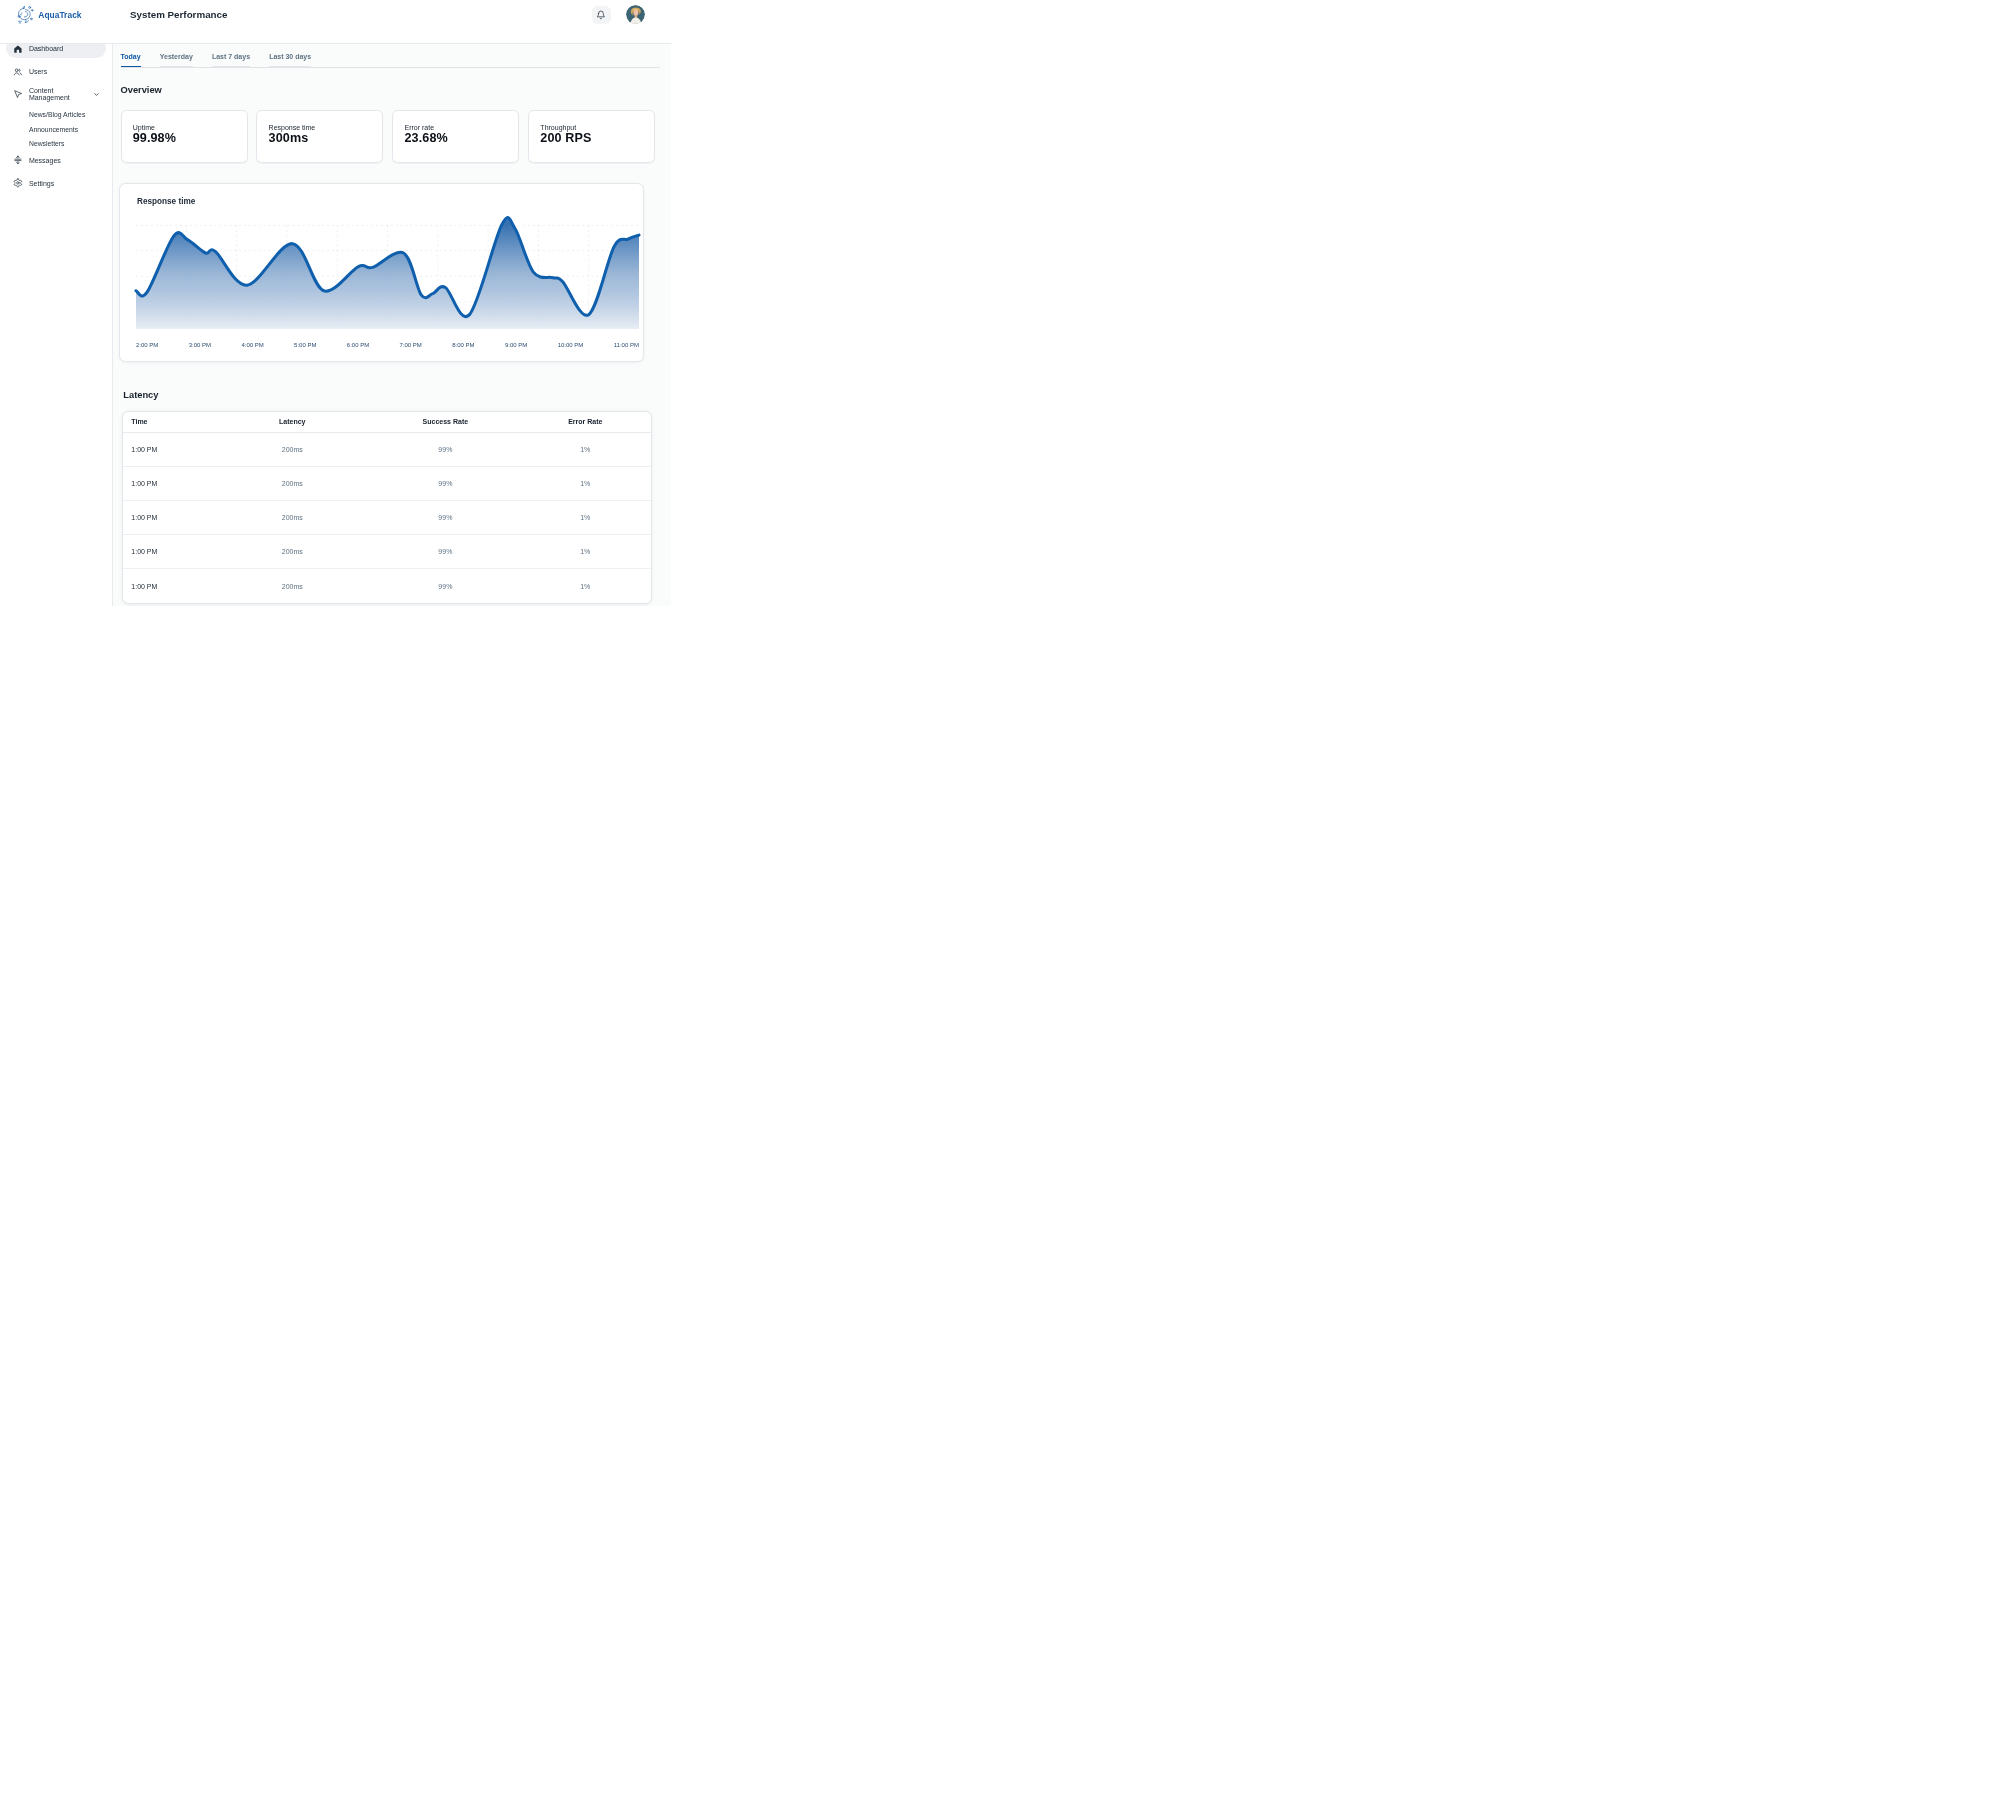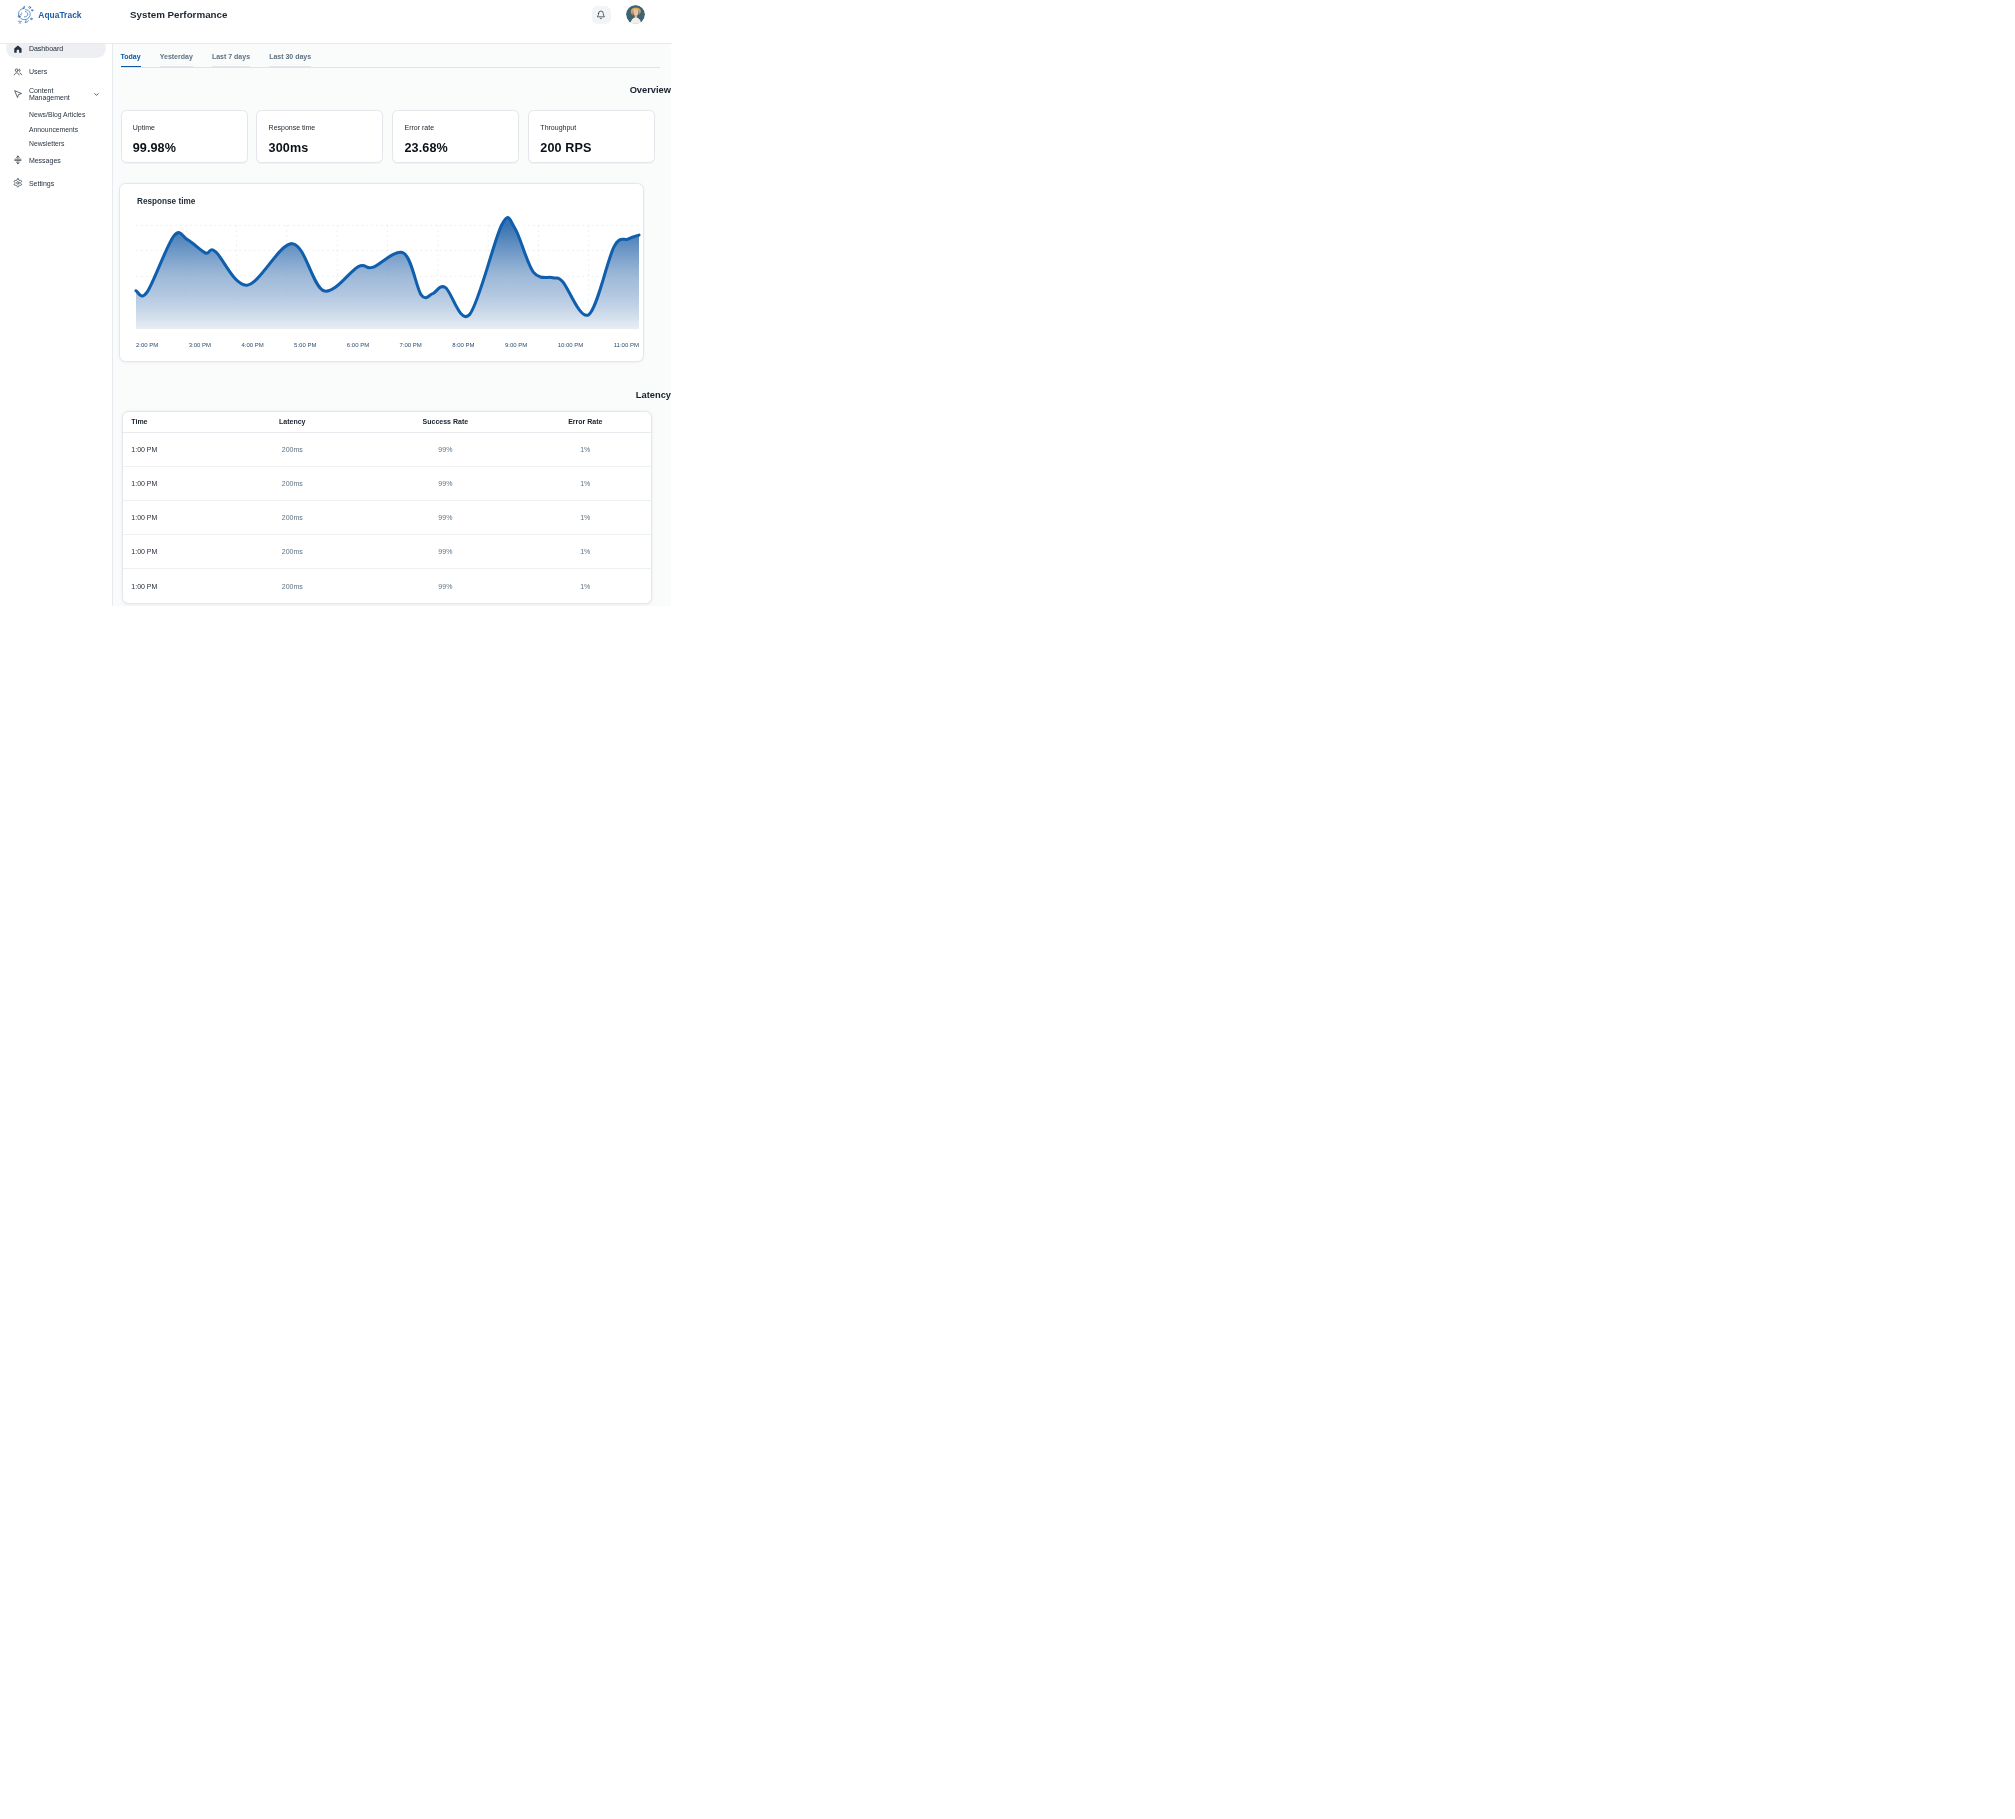--- a/index.html
+++ b/index.html
@@ -31,29 +31,29 @@
     font-weight:400; color:#2a3744; cursor:pointer; }
 
   
   .main { position:absolute; top:30px; left:113px; width:558px; height:577px; background:#fafbfb; overflow:hidden; }
 
   .tabs { margin-left:7.5px; width:539px; padding-top:22px; border-bottom:0.5px solid #dfe3e7; white-space:nowrap; }
   .tab { display:inline-block; font-size:7px; font-weight:600; color:#5f7282; padding-bottom:6px;
     border-bottom:1.9px solid #e3e6ea; margin-right:17px; margin-bottom:-0.5px; cursor:pointer; }
   .tab.active { color:#0d57a6; border-bottom-color:#0d57a6; font-weight:700; }
 
-  .section-heading { font-size:9.3px; font-weight:700; color:#17212b;text-align:right; }
+  .section-heading { font-size:9.3px; font-weight:700; color:#17212b; }
   .overview-heading { margin:17px 0 0 7.5px; }
   .latency-heading { margin:28px 0 0 10.3px; }
 
   .cards { display:flex; gap:8.9px; margin:15.4px 0 0 7.5px; }
   .stat-card { width:127px; height:53px; background:#fff; border:0.5px solid #e3e7ec; border-radius:5.6px;
     box-shadow:0 0.5px 0.9px rgba(16,24,40,.04); padding:13px 0 0 11.2px; }
   .card-label { font-size:7px; font-weight:500; color:#1b2430; }
-  .card-value { margin-top:10px; font-size:12.6px; font-weight:800; color:#0c1117; letter-spacing:0.1px; }
+  .card-value { margin-top:0; font-size:12.6px; font-weight:800; color:#0c1117; letter-spacing:0.1px; }
 
   .chart-card { position:relative; margin:20.5px 0 0 6px; width:525px; height:179px; background:#fff;
     border:0.5px solid #e3e7ec; border-radius:6.5px; box-shadow:0 0.9px 2.8px rgba(16,24,40,.05); }
   .chart-title { position:absolute; left:17px; top:12.6px; font-size:8.2px; font-weight:600; color:#1d2936; }
   .plot { position:absolute; left:16px; top:41px; width:503px; height:104px; }
   .plot svg { width:100%; height:100%; overflow:visible; display:block; }
   .x-labels { position:absolute; left:16px; top:158px; width:503px; display:flex; justify-content:space-between; }
   .x-labels span { font-size:6px; font-weight:500; color:#2e4d71; }
 
   .table-card { margin:10.3px 0 0 9.3px; width:530px; background:#fff; border:0.5px solid #e3e7ec;

